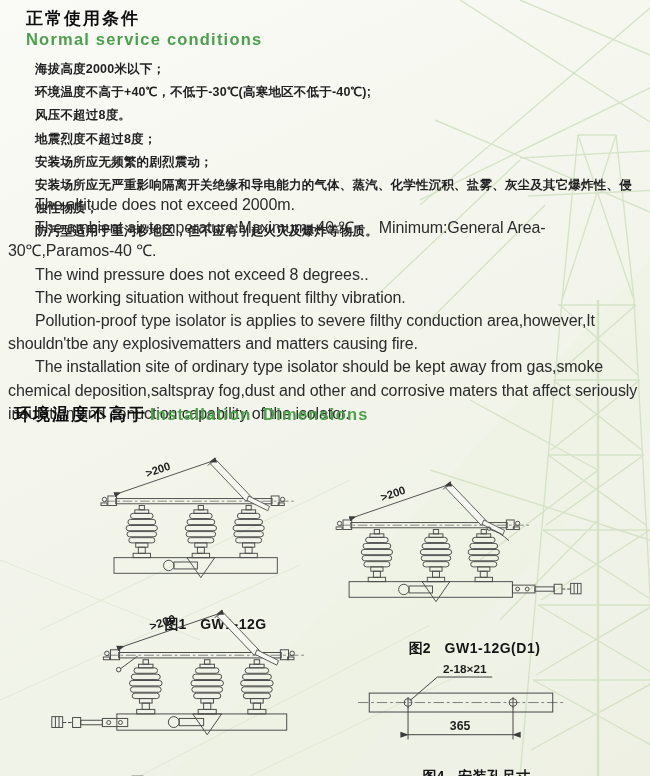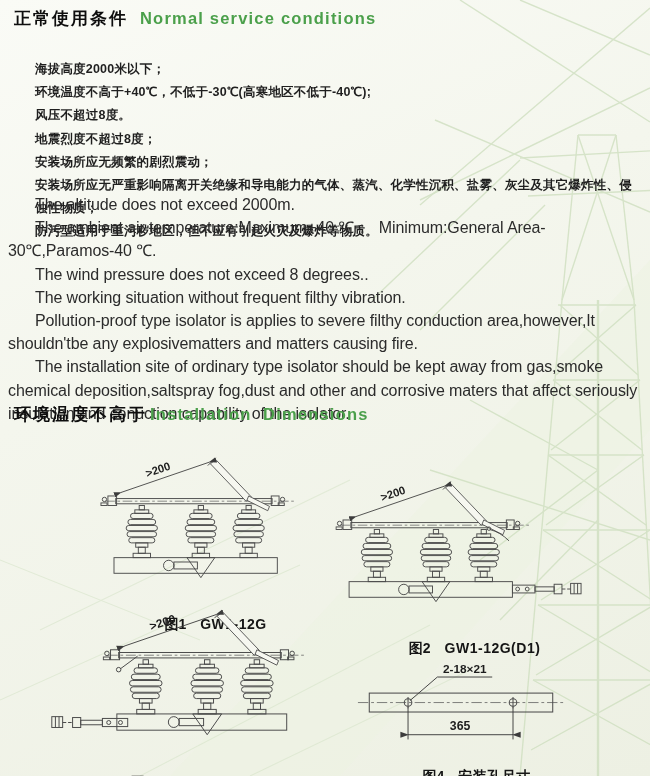--- a/index.html
+++ b/index.html
@@ -7,21 +7,21 @@
   .page {
     position:relative; width:650px; height:776px; overflow:hidden;
     background:linear-gradient(155deg,#fafbf6 0%,#f4f6ed 40%,#edf0e3 100%);
   }
   .bg-layer { position:absolute; inset:0; z-index:0; pointer-events:none; }
   .content { position:absolute; inset:0; z-index:1; }
 
   .heading { position:absolute; left:14px; display:flex; align-items:baseline; white-space:pre; }
   .heading .zh { font-size:17px; font-weight:900; color:#0e0e0e; letter-spacing:2px; }
   .heading .en { font-size:16.5px; font-weight:600; color:#4ba04b; letter-spacing:1.2px; }
-  #h-conditions { top:7px; }  #h-conditions .en { margin-left:12px; }
+  #h-conditions { top:7px;flex-direction:column; }  #h-conditions .en { margin-left:12px; }
   #h-dimensions { top:403px; } #h-dimensions .en { margin-left:3px; }
 
   .zh-block { position:absolute; top:38px; left:8px; width:636px;margin-top:20px; }
   .zh-line { padding-left:27px; font-size:12.5px; font-weight:700; color:#1f1f1f;
              line-height:23.2px; letter-spacing:0.2px; white-space:pre-wrap; }
   .en-block { position:absolute; top:193px; left:8px; width:636px; }
   .en-par { font-size:16px; font-weight:500; color:#2b2b2b; line-height:23.2px;
             text-indent:27px; white-space:pre-wrap; letter-spacing:-0.1px; }
 
   .figure { position:absolute; text-align:center; }

